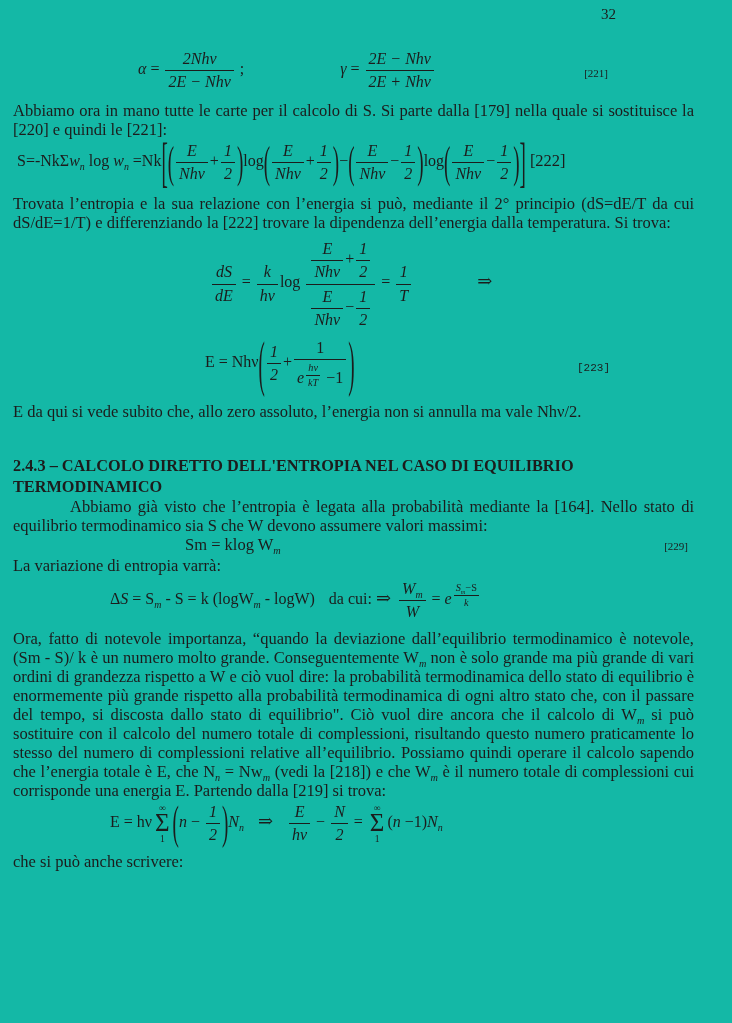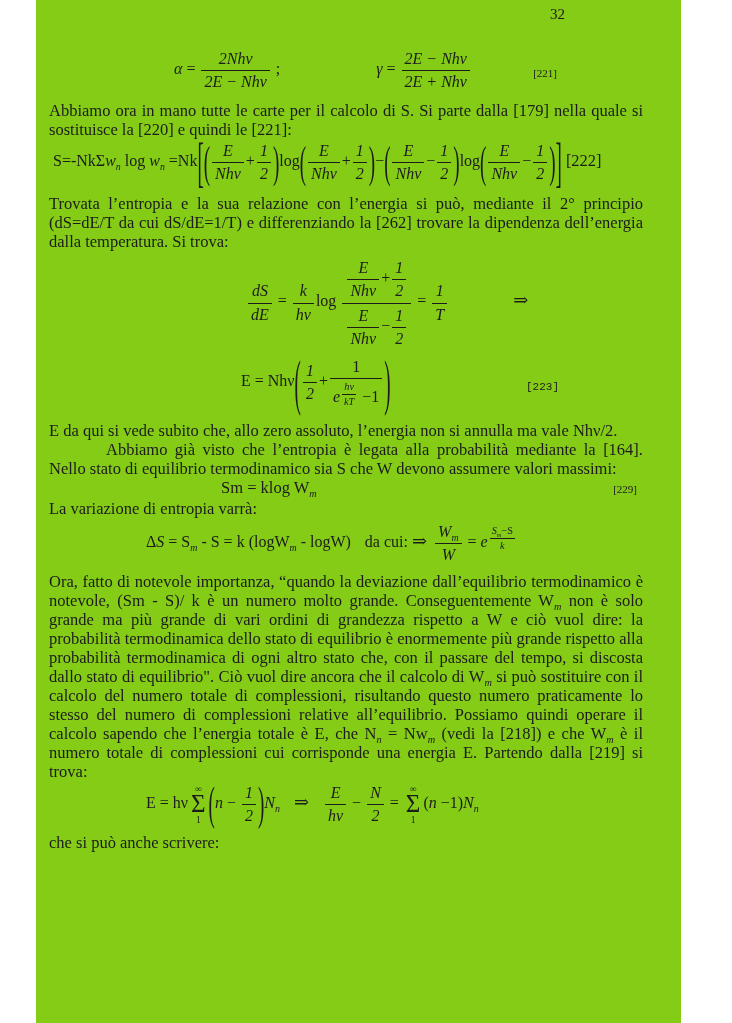--- a/index.html
+++ b/index.html
@@ -1,17 +1,17 @@
 <!DOCTYPE html>
 <html><head>
 <meta charset="utf-8">
 <style>
   html,body{margin:0;padding:0;background:#ffffff;}
-  .page{position:relative;width:645px;height:1023px;background:#84cc16;overflow:hidden;
-        font-family:"Liberation Serif","DejaVu Serif",serif;color:#1c1c1c;margin-left:36px;}
+  .page{position:relative;width:732px;height:1023px;background:#14b8a6;overflow:hidden;
+        font-family:"Liberation Serif","DejaVu Serif",serif;color:#1c1c1c;}
   .pageno{text-align:right;padding:6px 116px 0 0;font-size:15px;}
   p.body{margin:0 38px 0 13px;font-size:16.5px;line-height:19px;}
   .just{text-align:justify;}
   .indent{text-indent:57px;}
   .heading{margin:34px 38px 0 13px;font-size:16.3px;line-height:21px;}
   .heading span{display:block;}
   
   .eq{position:relative;font-size:16px;line-height:1.15;}
   .math{white-space:pre;display:inline-block;vertical-align:middle;}
   .it{font-style:italic;}
@@ -43,33 +43,37 @@
     <span class="math"><span class="it">α</span><span> = </span><span class="frac"><span class="num it">2Nhν</span><span class="den it">2E − Nhν</span></span><span> ;</span><span style="display: inline-block; width: 96px;"></span><span class="it">γ</span><span> = </span><span class="frac"><span class="num it">2E − Nhν</span><span class="den it">2E + Nhν</span></span></span>
     <span class="eqlabel" style="right:124px;">[221]</span>
   </div>
 
   <p class="body just" style="margin-top:4px;">Abbiamo  ora in mano tutte le carte per il calcolo di S. Si parte dalla [179] nella quale si sostituisce la [220] e quindi le [221]:</p>
 
   <div class="eq" style="margin-top:2px;min-height:50px;padding-left:17px;">
     <span class="math"><span>S=-Nk</span><span>Σ</span><span class="it">w</span><sub class="it">n</sub><span> log </span><span class="it">w</span><sub class="it">n</sub><span> =Nk</span><span class="stretch" style="transform: scaleY(2.9);">[</span><span class="stretch" style="transform: scaleY(2.3);">(</span><span class="frac"><span class="num it">E</span><span class="den it">Nhν</span></span><span>+</span><span class="frac"><span class="num it">1</span><span class="den it">2</span></span><span class="stretch" style="transform: scaleY(2.3);">)</span><span>log</span><span class="stretch" style="transform: scaleY(2.3);">(</span><span class="frac"><span class="num it">E</span><span class="den it">Nhν</span></span><span>+</span><span class="frac"><span class="num it">1</span><span class="den it">2</span></span><span class="stretch" style="transform: scaleY(2.3);">)</span><span>−</span><span class="stretch" style="transform: scaleY(2.3);">(</span><span class="frac"><span class="num it">E</span><span class="den it">Nhν</span></span><span>−</span><span class="frac"><span class="num it">1</span><span class="den it">2</span></span><span class="stretch" style="transform: scaleY(2.3);">)</span><span>log</span><span class="stretch" style="transform: scaleY(2.3);">(</span><span class="frac"><span class="num it">E</span><span class="den it">Nhν</span></span><span>−</span><span class="frac"><span class="num it">1</span><span class="den it">2</span></span><span class="stretch" style="transform: scaleY(2.3);">)</span><span class="stretch" style="transform: scaleY(2.9);">]</span></span><span class="inline-label">[222]</span>
   </div>
 
-  <p class="body just" style="margin-top:3px;">Trovata l’entropia e la sua relazione con l’energia si può, mediante il 2° principio (dS=dE/T da  cui  dS/dE=1/T)  e  differenziando  la  [262]  trovare  la  dipendenza dell’energia dalla temperatura. Si trova:</p>
+  <p class="body just" style="margin-top:3px;">Trovata l’entropia e la sua relazione con l’energia si può, mediante il 2° principio (dS=dE/T da  cui  dS/dE=1/T)  e  differenziando  la  [222]  trovare  la  dipendenza dell’energia dalla temperatura. Si trova:</p>
 
   <div class="eq" style="margin-top:6px;min-height:84px;padding-left:210px;">
     <span class="math"><span class="frac"><span class="num"><span class="it">dS</span></span><span class="den"><span class="it">dE</span></span></span><span> = </span><span class="frac"><span class="num"><span class="it">k</span></span><span class="den"><span class="it">hν</span></span></span><span>log </span><span class="frac"><span class="num"><span class="frac"><span class="num it">E</span><span class="den it">Nhν</span></span><span>+</span><span class="frac"><span class="num it">1</span><span class="den it">2</span></span></span><span class="den"><span class="frac"><span class="num it">E</span><span class="den it">Nhν</span></span><span>−</span><span class="frac"><span class="num it">1</span><span class="den it">2</span></span></span></span><span> = </span><span class="frac"><span class="num it">1</span><span class="den it">T</span></span><span style="display: inline-block; width: 64px;"></span><span class="arrow">⇒</span></span>
   </div>
 
   <div class="eq" style="margin-top:8px;min-height:60px;padding-left:205px;">
     <span class="math"><span>E = Nhν</span><span class="stretch" style="transform: scaleY(3.2);">(</span><span class="frac"><span class="num it">1</span><span class="den it">2</span></span><span>+</span><span class="frac"><span class="num"><span>1</span></span><span class="den"><span class="it">e</span><sup><span class="frac"><span class="num it">hν</span><span class="den it">kT</span></span></sup><span> −1</span></span></span><span class="stretch" style="transform: scaleY(3.2);">)</span></span>
     <span class="eqlabel" style="right:122px;font-family:Liberation Mono, monospace;">[223]</span>
   </div>
 
   <p class="body just" style="margin-top:4px;">E da qui si vede subito che, allo zero assoluto, l’energia non si annulla ma vale Nhν/2.</p>
 
+  <h2 class="heading">
+    <span>2.4.3 – CALCOLO DIRETTO DELL'ENTROPIA NEL CASO DI EQUILIBRIO</span>
+    <span>TERMODINAMICO</span>
+  </h2>
 
 
   <p class="body just indent">Abbiamo già visto che l’entropia è legata alla probabilità  mediante la [164]. Nello stato di equilibrio termodinamico sia S che W devono assumere valori massimi:</p>
 
   <div class="eq" style="margin-top:1px;min-height:20px;padding-left:185px;font-size:16.5px;">
     <span class="math"><span>Sm = klog W</span><sub class="it">m</sub></span>
     <span class="eqlabel" style="right:44px;">[229]</span>
   </div>
 
   <p class="body">La variazione di entropia varrà:</p>

